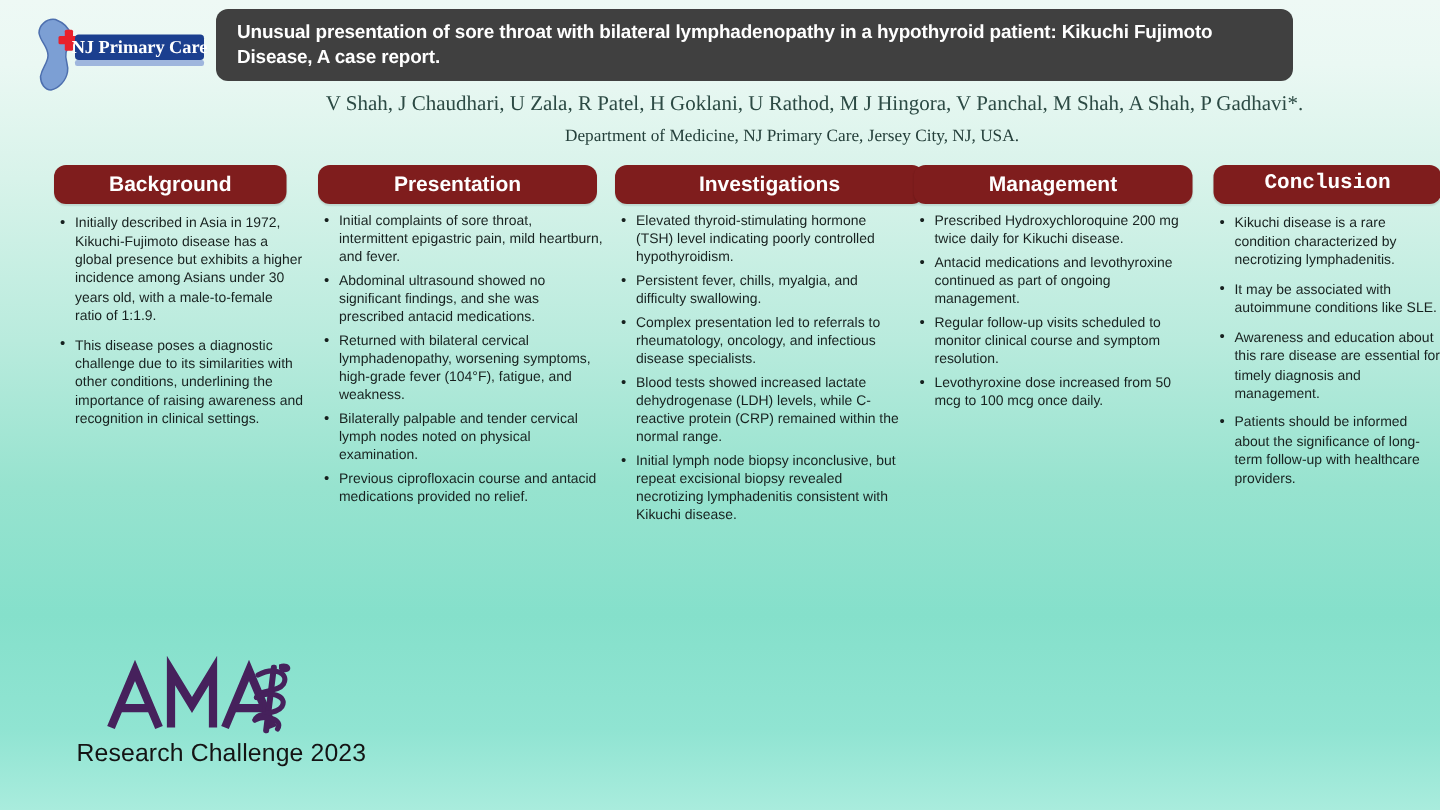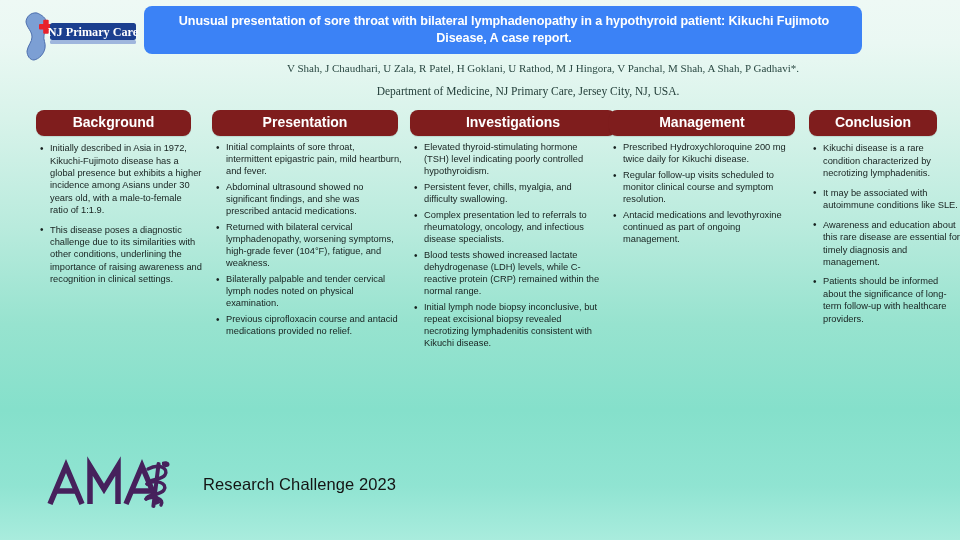--- a/index.html
+++ b/index.html
@@ -33,38 +33,37 @@
     left: 4px; top: 10px;
     width: 118px; height: 52px;
   }
   .logo svg { display: block; }
 
   .title-bar {
     position: absolute;
     left: 128px; top: 6px;
     width: 718px;
     min-height: 48px;
-    background: #3b82f6;
+    background: #404040;
     border-radius: 8px;
     padding: 7px 12px 8px 14px;
     color: #ffffff;
     font-size: 12.6px;
     font-weight: bold;
     line-height: 1.33;
     letter-spacing: -0.1px;
-    text-align: center;
   }
 
   .authors {
     position: absolute;
     left: 0; right: 0;
     top: 62px;
     text-align: center;
     font-family: "Liberation Serif", serif;
-    font-size: 11px;
+    font-size: 14px;
     color: #2c4a44;
     padding-left: 110px;
   }
 
   .affiliation {
     position: absolute;
     left: 0; right: 0;
     top: 85px;
     text-align: center;
     font-family: "Liberation Serif", serif;
@@ -98,21 +97,21 @@
     font-size: 14px;
     font-weight: bold;
     padding: 5px 4px 6px;
     line-height: 1.1;
     box-shadow: 0 1px 1px rgba(0,0,0,0.10);
   }
   .pill-background     { width: 155px; margin: 0 auto 0 0; }
   .pill-presentation   { width: 186px; }
   .pill-investigations { width: 206px; }
   .pill-management     { width: 186px; }
-  .pill-conclusion     { width: 128px; }
+  .pill-conclusion     { width: 152px; font-family: Liberation Mono, monospace; }
 
   ul.bullets {
     list-style: none;
     margin-top: 6px;
     padding: 0 2px 0 3px;
   }
   ul.bullets li {
     position: relative;
     padding-left: 11px;
     margin-bottom: 5px;
@@ -137,20 +136,21 @@
   .col-conclusion ul.bullets li { line-height: 1.34; margin-bottom: 7px; }
   .col-background ul.bullets li { line-height: 1.33; margin-bottom: 7px; }
 
   
   .footer {
     position: absolute;
     left: 44px;
     bottom: 28px;
     display: flex;
     align-items: center;
+    flex-direction: column;
   }
   .ama-mark { display: block; }
   .footer-text {
     font-size: 16.5px;
     color: #141414;
     margin-left: 7px;
     letter-spacing: 0.1px;
   }
 </style>
 </head>
@@ -210,22 +210,23 @@
       <li>Complex presentation led to referrals to rheumatology, oncology, and infectious disease specialists.</li>
       <li>Blood tests showed increased lactate dehydrogenase (LDH) levels, while C-reactive protein (CRP) remained within the normal range.</li>
       <li>Initial lymph node biopsy inconclusive, but repeat excisional biopsy revealed necrotizing lymphadenitis consistent with Kikuchi disease.</li>
     </ul>
   </div>
 
   <div class="col col-management">
     <div class="section-pill pill-management">Management</div>
     <ul class="bullets">
       <li>Prescribed Hydroxychloroquine 200 mg twice daily for Kikuchi disease.</li>
+      <li>Antacid medications and levothyroxine continued as part of ongoing management.</li>
       <li>Regular follow-up visits scheduled to monitor clinical course and symptom resolution.</li>
-      <li>Antacid medications and levothyroxine continued as part of ongoing management.</li>
+      <li>Levothyroxine dose increased from 50 mcg to 100 mcg once daily.</li>
     </ul>
   </div>
 
   <div class="col col-conclusion">
     <div class="section-pill pill-conclusion">Conclusion</div>
     <ul class="bullets">
       <li>Kikuchi disease is a rare condition characterized by necrotizing lymphadenitis.</li>
       <li>It may be associated with autoimmune conditions like SLE.</li>
       <li>Awareness and education about this rare disease are essential for timely diagnosis and management.</li>
       <li>Patients should be informed about the significance of long-term follow-up with healthcare providers.</li>

